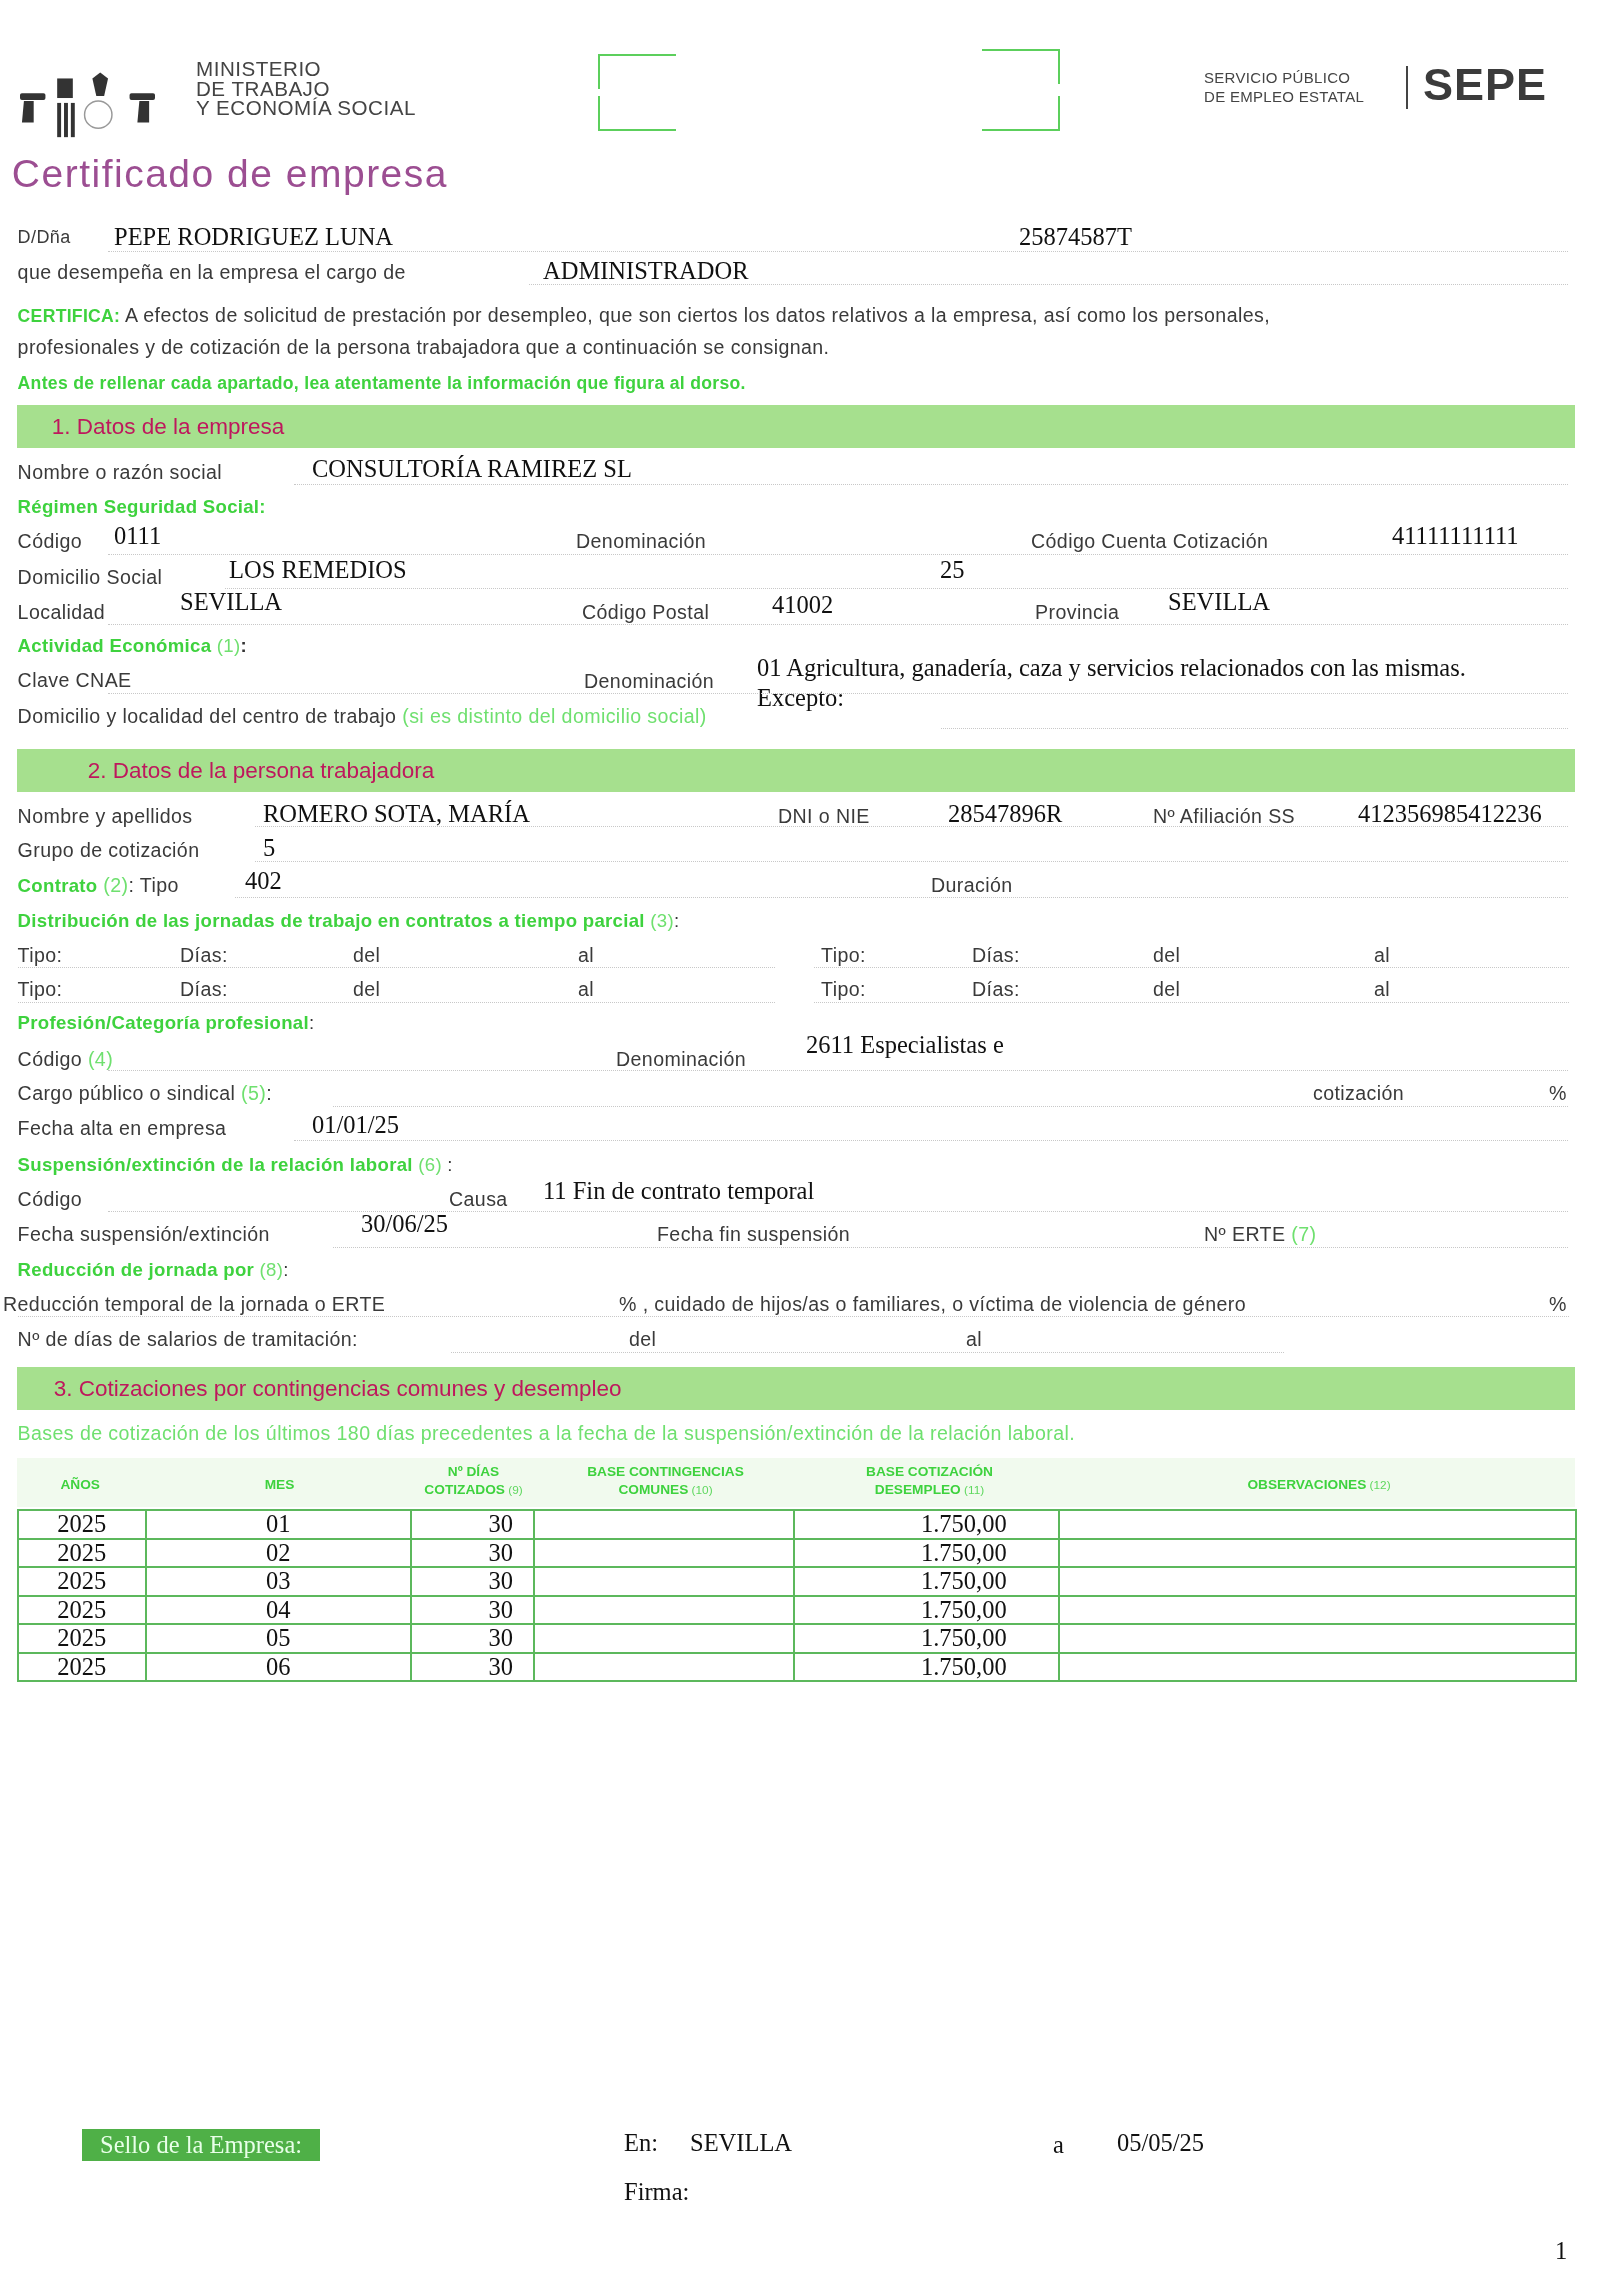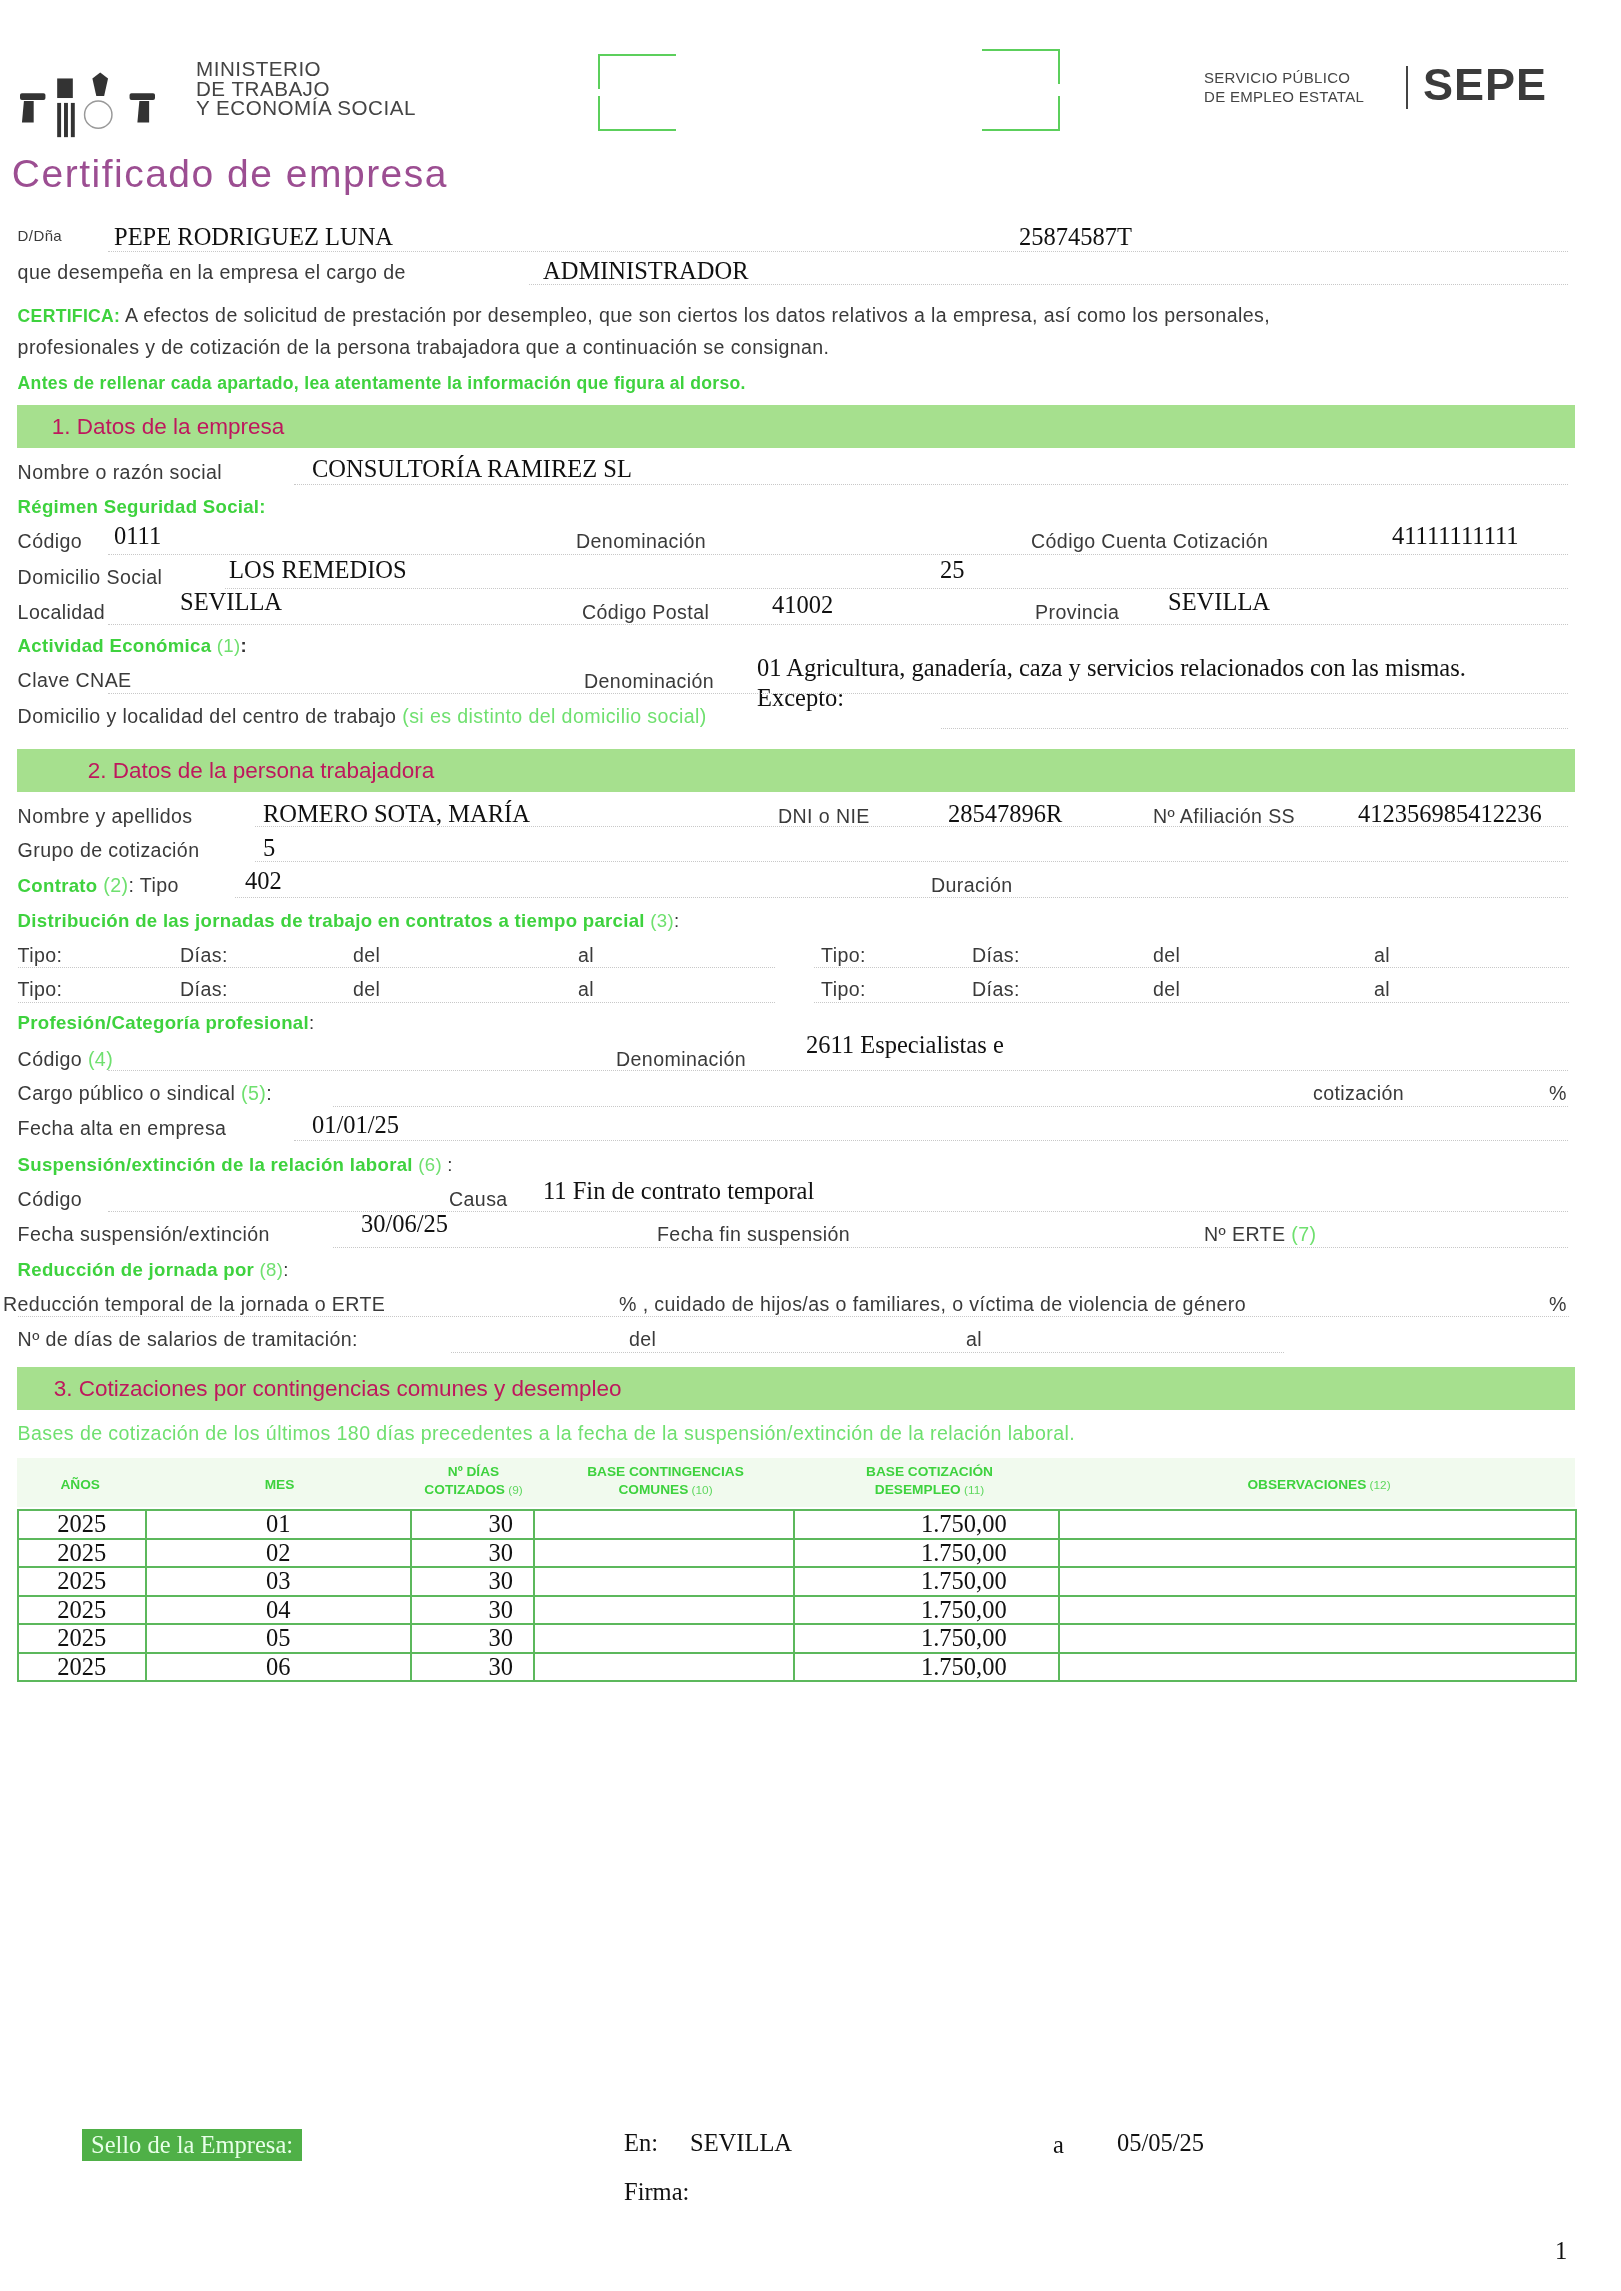--- a/index.html
+++ b/index.html
@@ -21,21 +21,21 @@
   .sepe-big { position:absolute; left:1423px; top:59px; font-size:45px; font-weight:bold; color:#3b3b3b; letter-spacing:1px; }
   .title { position:absolute; left:11.8px; top:152px; font-size:39px; color:#9c4e92; letter-spacing:1.5px; }
   
   table.cot { position:absolute; left:16.7px; border-collapse:collapse; }
   table.cot td { border:2.9px solid #5cb85c; font-family:"Liberation Serif", serif; font-size:24.5px; color:#111; padding:0 3.9px; height:26.5px; line-height:26.5px; }
   .th { position:absolute; font-family:"Liberation Sans", sans-serif; font-size:13.7px; font-weight:bold; color:#3ed23e; text-align:center; line-height:17.6px; }
   .th small { font-size:11.8px; font-weight:normal; color:#5fd85f; }
   .hdr-bg { position:absolute; left:16.7px; top:1458px; width:1558px; height:49px; background:#f1faee; }
   .c { text-align:center; }
   .r { text-align:right; }
-  .sello { position:absolute; left:82px; top:2129px; background:#4fb047; color:#e8ffe8; font-family:"Liberation Serif", serif; font-size:24.5px; padding:2px 9px; }
+  .sello { position:absolute; left:82px; top:2129px; background:#4fb047; color:#e8ffe8; font-family:"Liberation Serif", serif; font-size:24.5px; padding:2px 18px; }
 </style>
 </head>
 <body>
 
 <svg class="coat" viewBox="0 0 150 92">
   <g fill="#333">
     <rect x="6" y="40" width="26" height="7" rx="2"></rect>
     <path d="M10 48 h10 v22 h-12 z"></path>
     <rect x="118" y="40" width="26" height="7" rx="2"></rect>
     <path d="M128 48 h10 v22 h-12 z"></path>
@@ -60,21 +60,21 @@
 
 <div class="sepe-small">
   <div>SERVICIO PÚBLICO</div>
   <div>DE EMPLEO ESTATAL</div>
 </div>
 <div class="sepe-sep"></div>
 <div class="sepe-big abs">SEPE</div>
 
 <div class="title abs">Certificado de empresa</div>
 
-<div class="abs lbl" style="left:17.6px;top:227px;font-size:15px;text-align:center;">D/Dña</div>
+<div class="abs lbl" style="left:17.6px;top:227px;font-size:18px;text-align:center;">D/Dña</div>
 <div class="abs val" style="left:114px;top:223px;">PEPE RODRIGUEZ LUNA</div>
 <div class="abs val" style="left:1019px;top:223px;">25874587T</div>
 <div class="dot" style="left:108px;top:251px;width:1460px;"></div>
 <div class="abs lbl" style="left:17.6px;top:261px;">que desempeña en la empresa el cargo de</div>
 <div class="abs val" style="left:543px;top:257px;">ADMINISTRADOR</div>
 <div class="dot" style="left:529px;top:284px;width:1039px;"></div>
 
 <div class="abs lbl" style="left:17.6px;top:304px;">
   <span class="grn" style="font-size:17.6px;">CERTIFICA:</span><span> A efectos de solicitud de prestación por desempleo, que son ciertos los datos relativos a la empresa, así como los personales,</span>
 </div>

